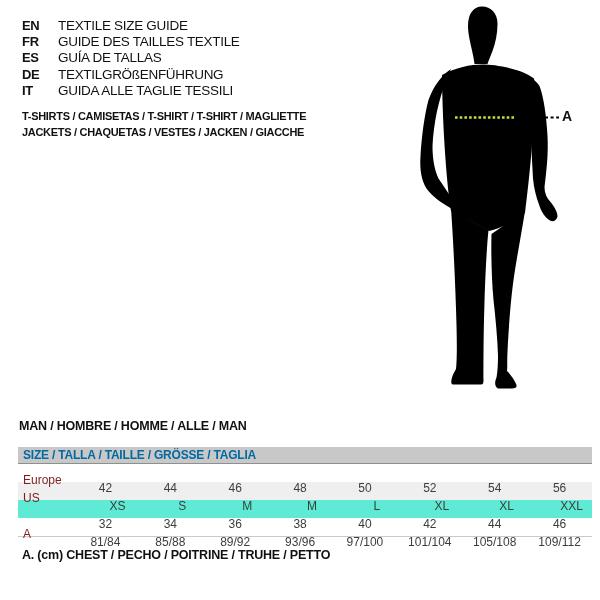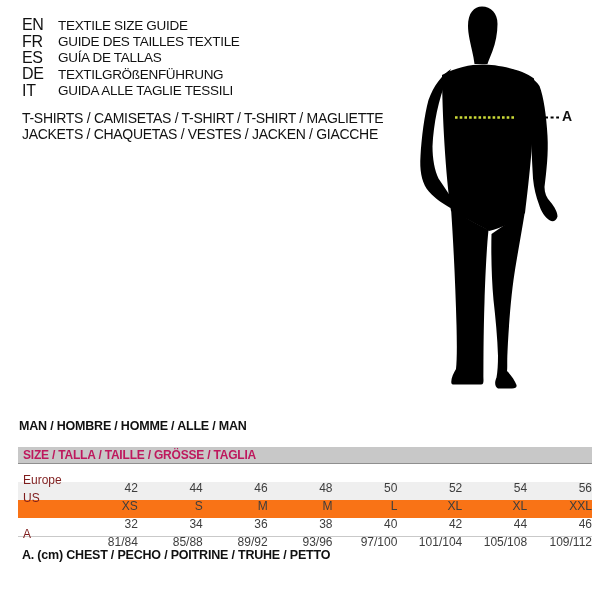--- a/index.html
+++ b/index.html
@@ -2,41 +2,41 @@
 <html><head>
 <meta charset="utf-8">
 <style>
   html,body{margin:0;padding:0;background:#fff;}
   body{width:600px;height:600px;position:relative;overflow:hidden;
        font-family:"Liberation Sans","DejaVu Sans",sans-serif;color:#111;}
 
   
   .lang-list{position:absolute;left:22px;top:17px;}
   .lang-row{display:flex;height:16.4px;align-items:center;}
-  .lang-code{width:36px;font-weight:400;font-size:16px;letter-spacing:-0.3px;}
+  .lang-code{width:36px;font-weight:700;font-size:13px;letter-spacing:-0.3px;}
   .lang-label{font-weight:400;font-size:13.5px;letter-spacing:-0.3px;white-space:nowrap;}
 
   
   .category{position:absolute;left:22px;top:110px;}
-  .category div{font-weight:400;font-size:14px;letter-spacing:-0.3px;height:16.4px;white-space:nowrap;}
+  .category div{font-weight:700;font-size:11px;letter-spacing:-0.3px;height:16.4px;white-space:nowrap;}
 
   
   .figure-svg{position:absolute;left:395px;top:0;width:205px;height:400px;}
   .measure-label{position:absolute;left:562px;top:108px;font-weight:700;font-size:14px;}
 
   
   .section-title{position:absolute;left:19px;top:419px;font-weight:700;font-size:12.5px;letter-spacing:-0.2px;}
 
   
   .size-table{position:absolute;left:18px;top:447px;width:574px;font-size:12px;}
   .table-header{height:16px;line-height:16px;padding-left:5px;font-weight:600;font-size:12px;
-                color:#be185d;border-bottom:1px solid #8f8f8f;letter-spacing:-0.2px;}
+                color:#0369a1;border-bottom:1px solid #8f8f8f;letter-spacing:-0.2px;}
   .t-row{display:grid;grid-template-columns:55px repeat(8,1fr);height:18px;align-items:center;color:#3d3d3d;}
   .t-row .row-label{padding-left:5px;text-align:left;color:#7f1d1d;}
-  .t-row .cell{text-align:right;margin-top:17px;}
+  .t-row .cell{text-align:center;margin-top:17px;}
   .t-row.last{border-bottom:1px solid #c9c9c9;}
 
   
   .footnote{position:absolute;left:22px;top:548px;font-weight:700;font-size:12.5px;letter-spacing:-0.2px;text-align:right;}
 </style>
 </head>
 <body>
 
 <div class="lang-list">
   <div class="lang-row">
@@ -131,21 +131,21 @@
     <span class="cell">XS</span>
     <span class="cell">S</span>
     <span class="cell">M</span>
     <span class="cell">M</span>
     <span class="cell">L</span>
     <span class="cell">XL</span>
     <span class="cell">XL</span>
     <span class="cell">XXL</span>
   </div>
 
-  <div class="t-row" style="background-color: #f97316;">
+  <div class="t-row" style="background-color: #5eead4;">
     <span class="row-label"></span>
     <span class="cell">32</span>
     <span class="cell">34</span>
     <span class="cell">36</span>
     <span class="cell">38</span>
     <span class="cell">40</span>
     <span class="cell">42</span>
     <span class="cell">44</span>
     <span class="cell">46</span>
   </div>

